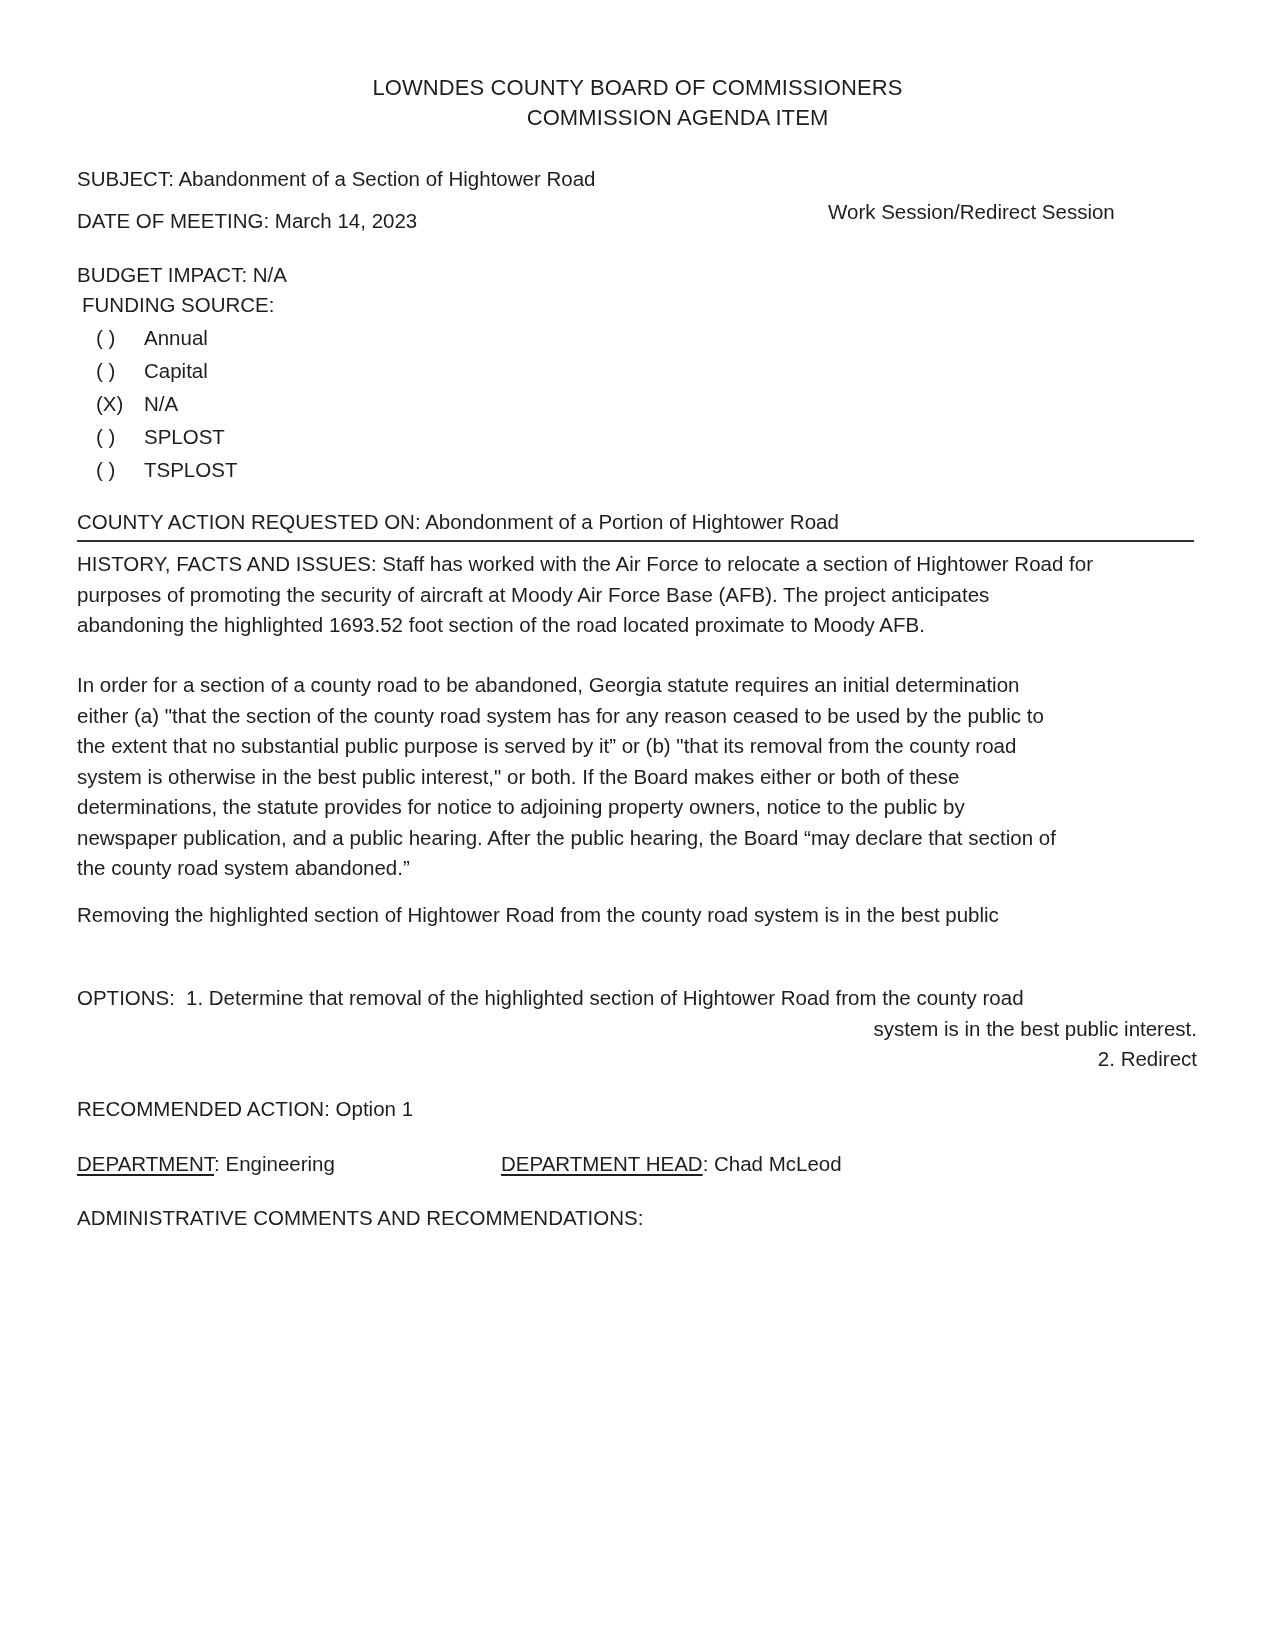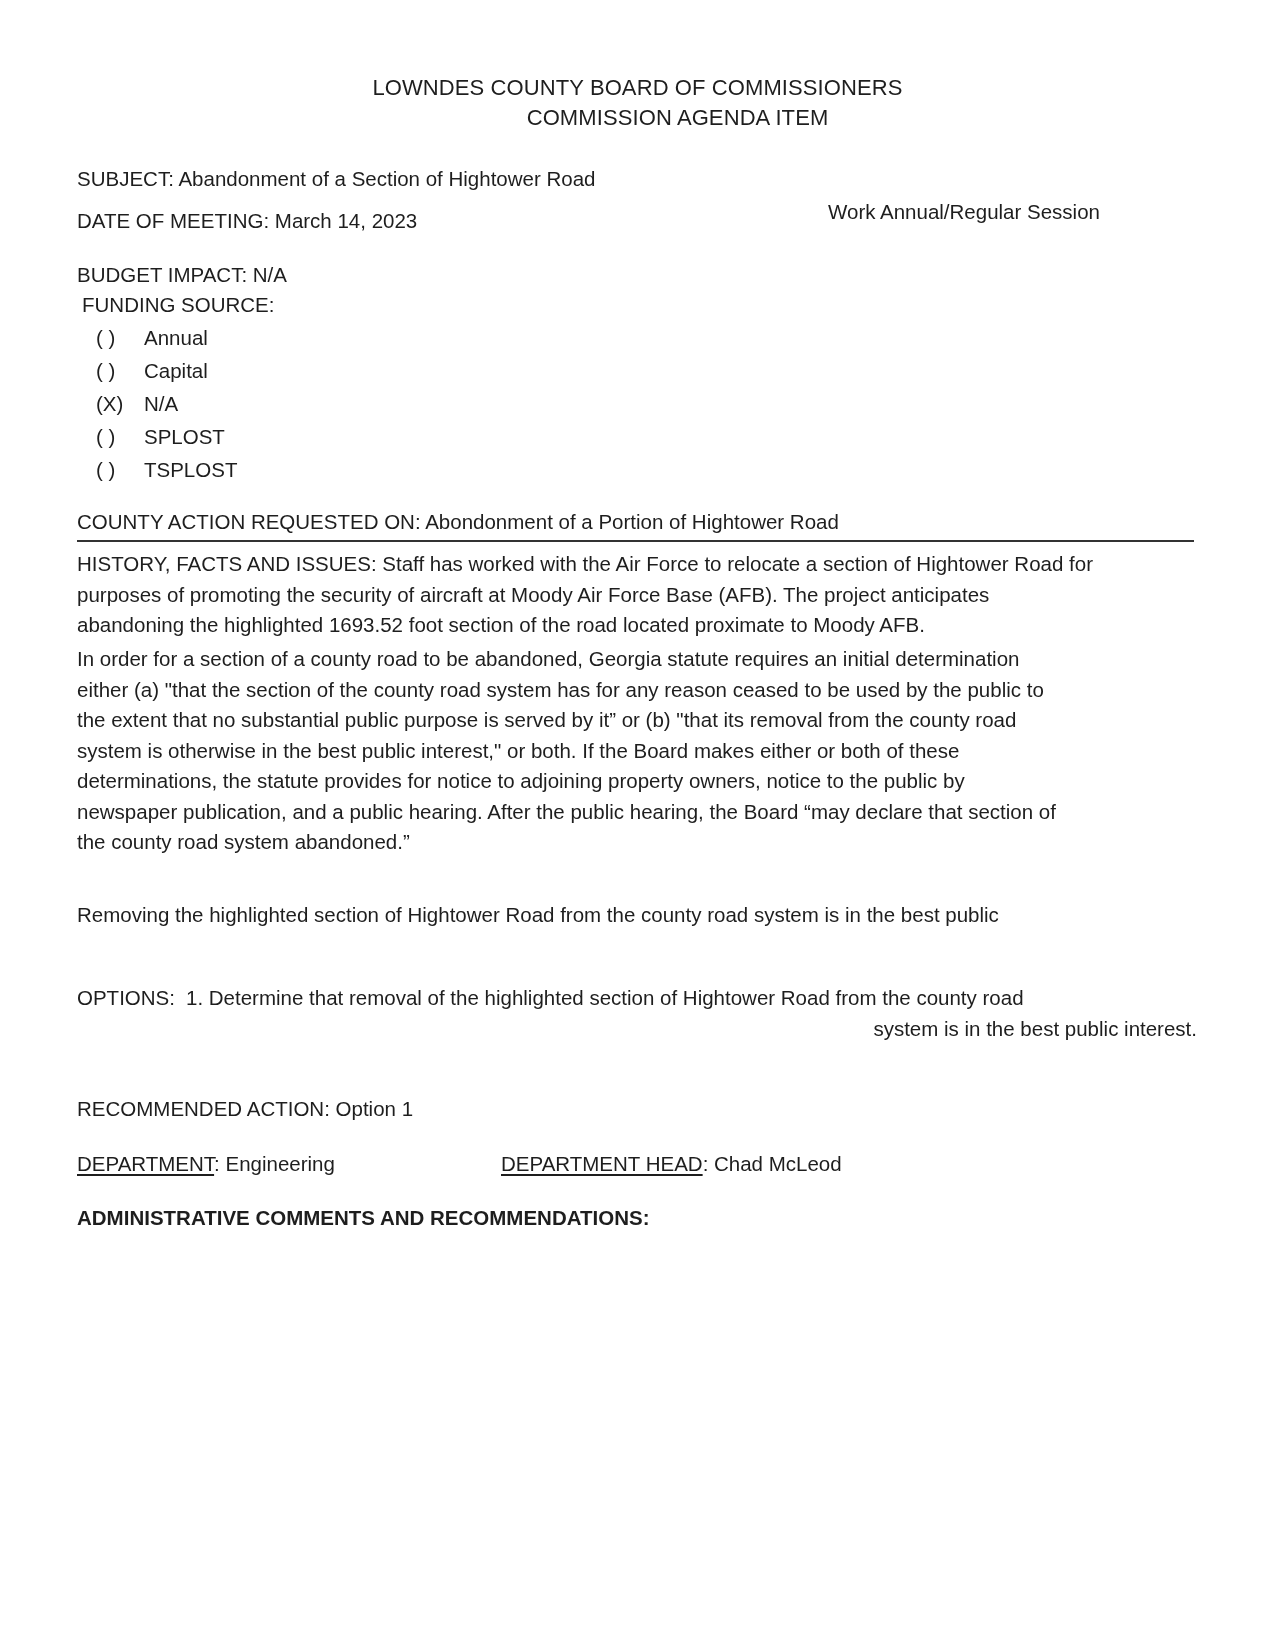--- a/index.html
+++ b/index.html
@@ -84,21 +84,21 @@
 
   <div class="abs" style="left:77px; top:167px;">
     <span>SUBJECT:</span>
     <span>Abandonment of a Section of Hightower Road</span>
   </div>
 
   <div class="abs" style="left:77px; top:209px;">
     <span>DATE OF MEETING:</span>
     <span>March 14, 2023</span>
   </div>
-  <div class="abs" style="left:828px; top:200px;">Work Annual/Regular Session</div>
+  <div class="abs" style="left:828px; top:200px;">Work Session/Redirect Session</div>
 
   <div class="abs" style="left:77px; top:263px;">
     <span>BUDGET IMPACT:</span>
     <span>N/A</span>
   </div>
   <div class="abs" style="left:82px; top:293px;">FUNDING SOURCE:</div>
 
   <div class="funding-item" style="top:326px;">
     <span class="funding-mark">( )</span><span>Annual</span>
   </div>
@@ -120,42 +120,43 @@
     <span>Abondonment of a Portion of Hightower Road</span>
   </div>
   <div class="rule" style="top:540px;"></div>
 
   <div class="para" style="top:549px;">
     <span class="line"><span>HISTORY, FACTS AND ISSUES:</span> <span>Staff has worked with the Air Force to relocate a section of Hightower Road for</span></span>
     <span class="line">purposes of promoting the security of aircraft at Moody Air Force Base (AFB). The project anticipates</span>
     <span class="line">abandoning the highlighted 1693.52 foot section of the road located proximate to Moody AFB.</span>
   </div>
 
-  <div class="para" style="top:644px;">
+  <div class="para" style="top:670px;">
     <span class="line">In order for a section of a county road to be abandoned, Georgia statute requires an initial determination</span>
     <span class="line">either (a) "that the section of the county road system has for any reason ceased to be used by the public to</span>
     <span class="line">the extent that no substantial public purpose is served by it” or (b) "that its removal from the county road</span>
     <span class="line">system is otherwise in the best public interest," or both.  If the Board makes either or both of these</span>
     <span class="line">determinations, the statute provides for notice to adjoining property owners, notice to the public by</span>
     <span class="line">newspaper publication, and a public hearing.  After the public hearing, the Board “may declare that section of</span>
     <span class="line">the county road system abandoned.”</span>
   </div>
 
   <div class="para" style="top:900px;">
     <span class="line">Removing the highlighted section of Hightower Road from the county road system is in the best public</span>
   </div>
 
   <div class="para" style="top:983px;">
     <span class="line"><span class="options-label">OPTIONS:</span><span>1. Determine that removal of the highlighted section of Hightower Road from the county road</span></span>
     <span class="line options-cont">system is in the best public interest.</span>
+    <span class="line options-cont">2. Redirect</span>
   </div>
 
   <div class="abs" style="left:77px; top:1097px;">
     <span>RECOMMENDED ACTION:</span>
     <span>Option 1</span>
   </div>
 
   <div class="abs" style="left:77px; top:1152px;"><span class="underline">DEPARTMENT</span><span>: Engineering</span></div>
   <div class="abs" style="left:501px; top:1152px;text-align:right;"><span class="underline">DEPARTMENT HEAD</span><span>: Chad McLeod</span></div>
 
-  <div class="abs" style="left:77px; top:1206px;font-weight:bold;">ADMINISTRATIVE COMMENTS AND RECOMMENDATIONS:</div>
+  <div class="abs" style="left:77px; top:1206px;">ADMINISTRATIVE COMMENTS AND RECOMMENDATIONS:</div>
 
 </div>
 
 </body></html>

